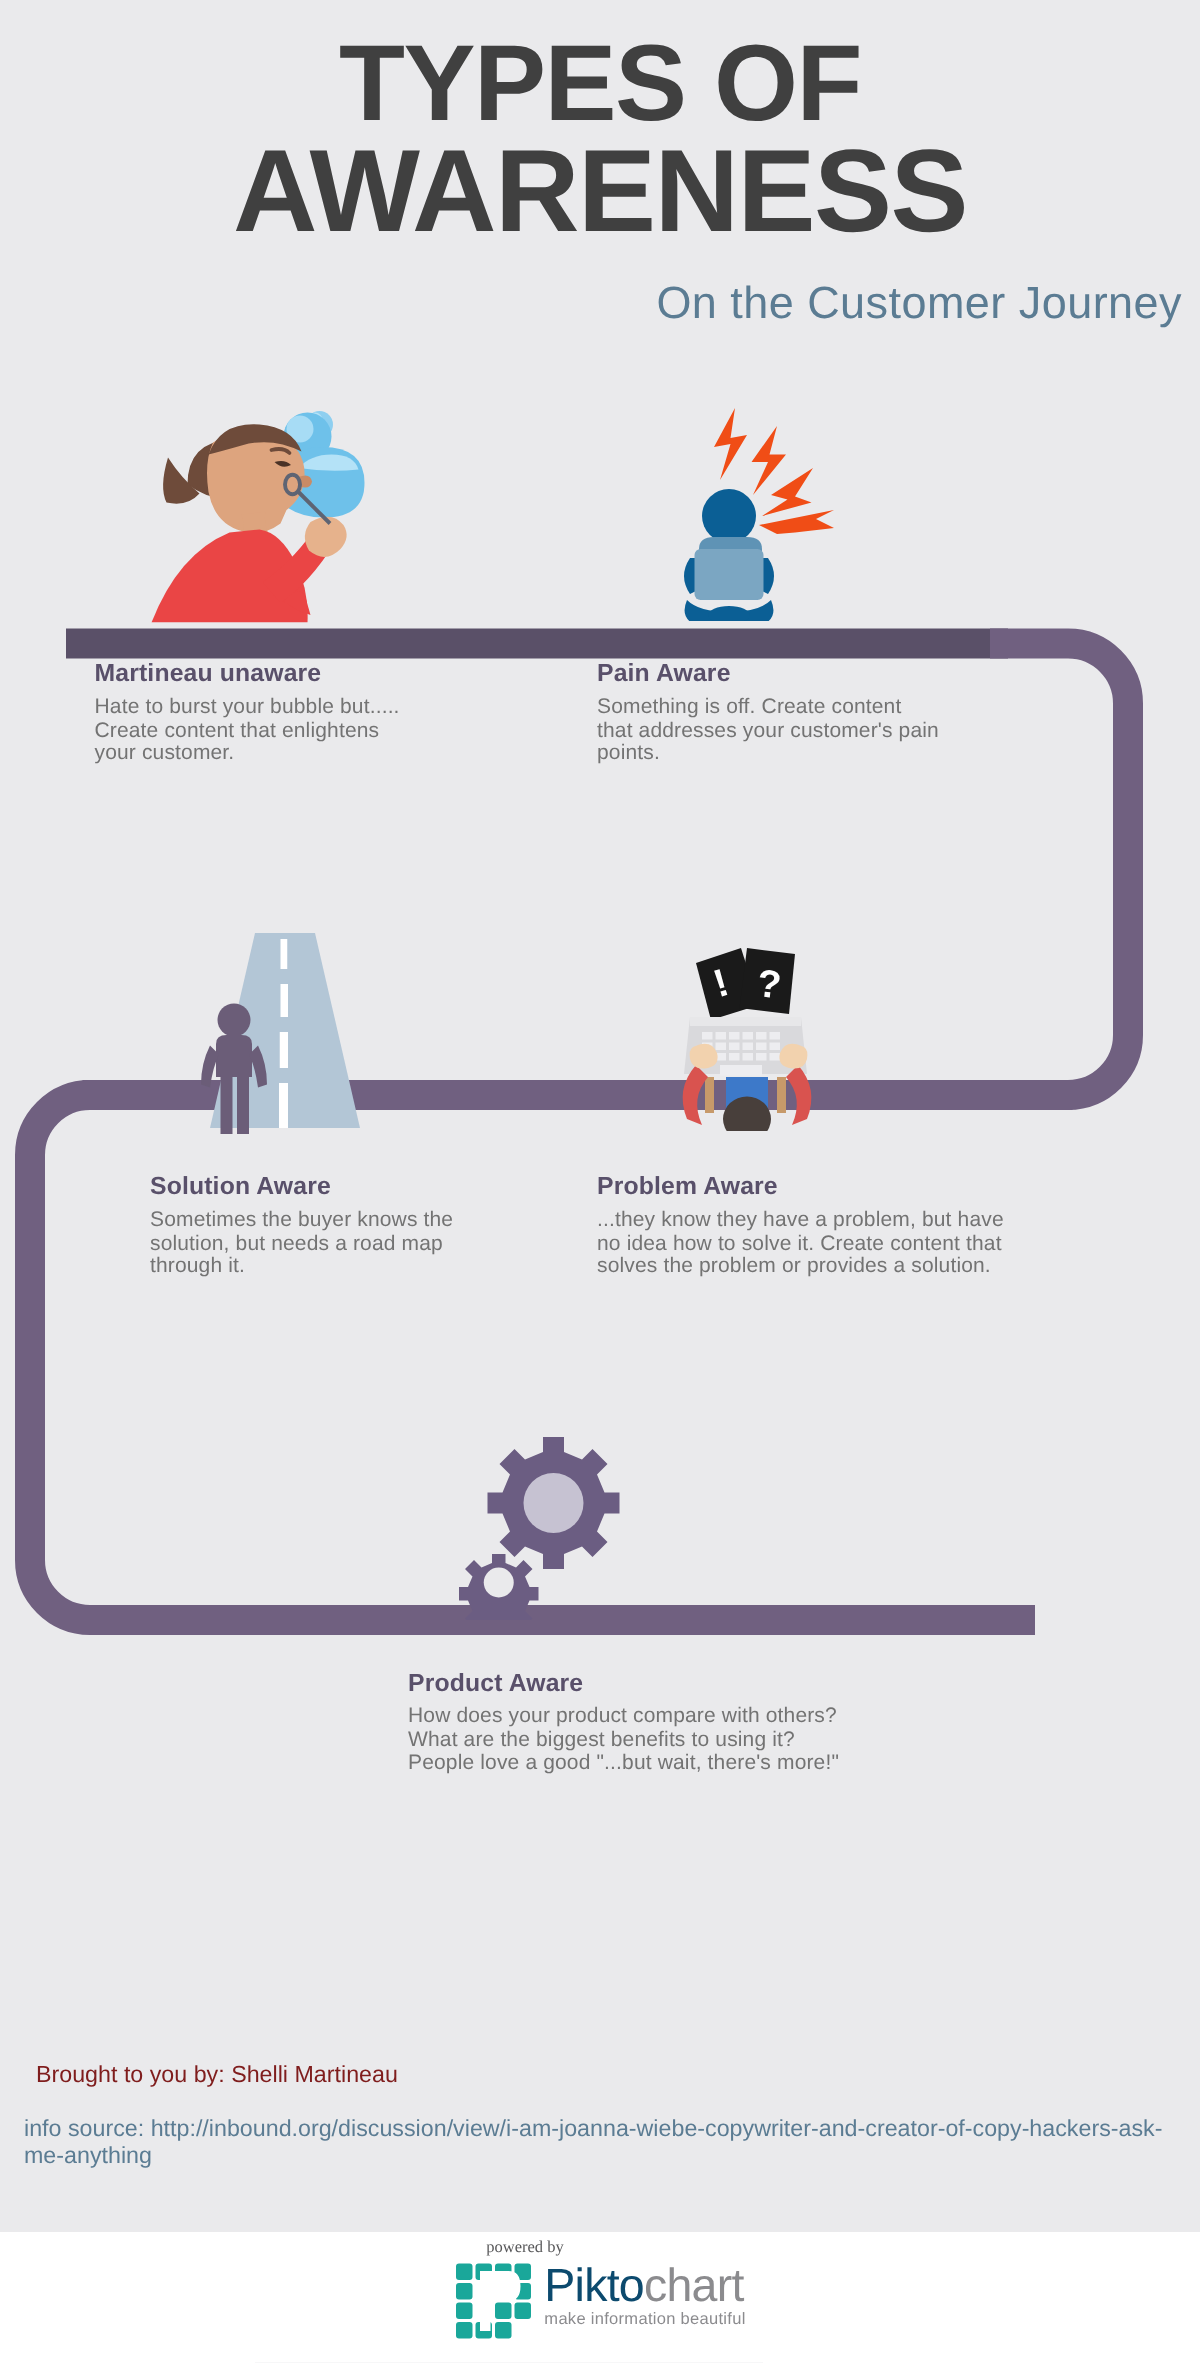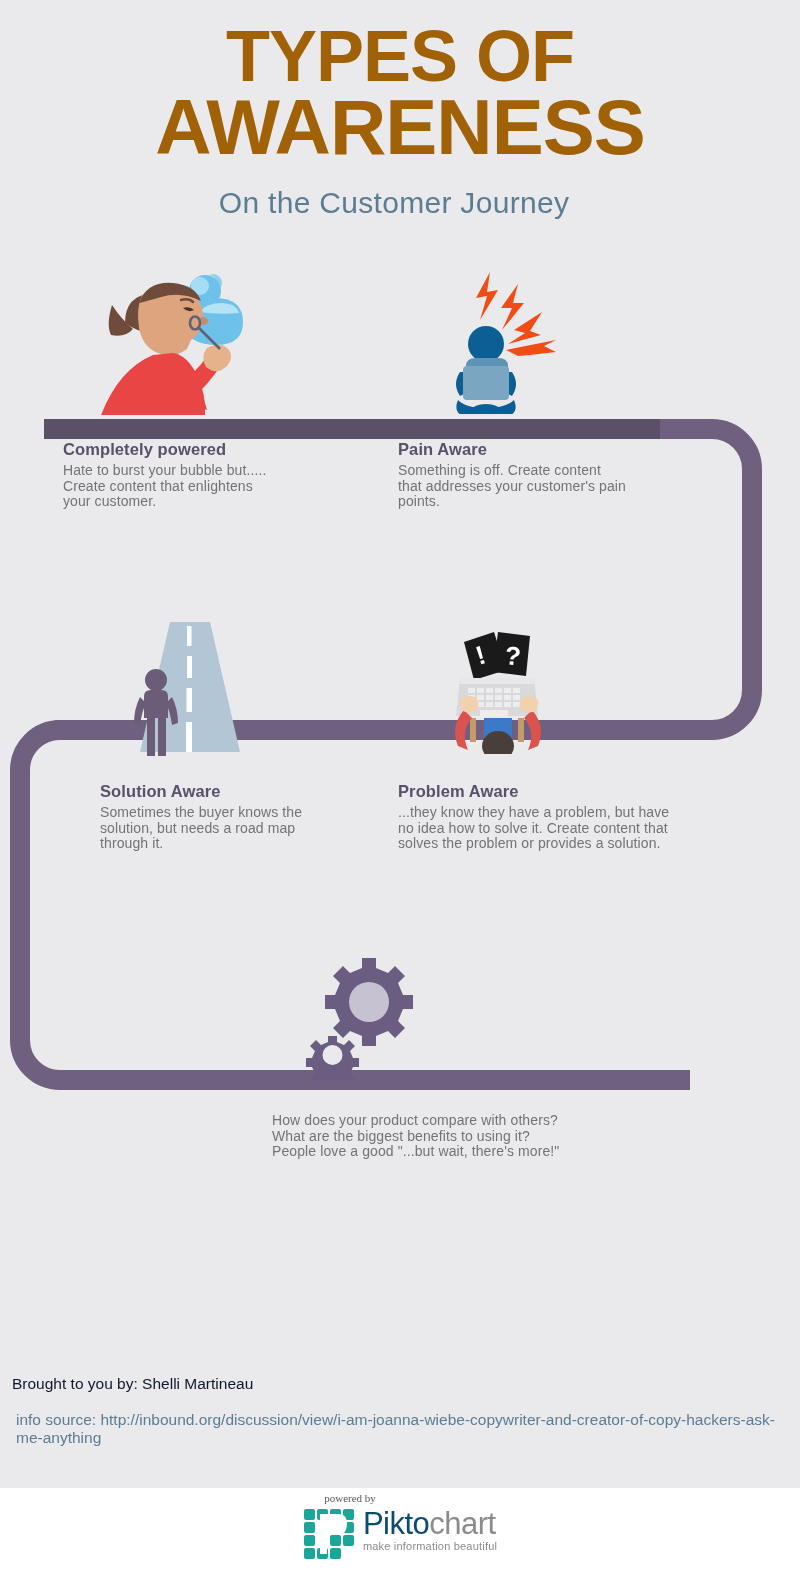--- a/index.html
+++ b/index.html
@@ -18,35 +18,35 @@
     overflow: hidden;
   }
 
   
   .title {
     position: absolute;
     left: 0;
     top: 22px;
     width: 800px;
     text-align: center;
-    color: #a16207;
+    color: #404040;
     font-weight: bold;
     font-size: 76px;
     line-height: 0.95;
     letter-spacing: -1px;
     font-family: "Liberation Sans", sans-serif;
   }
   .title .l1 { display: block; font-size: 72px; }
   .title .l2 { display: block; font-size: 78px; }
   .subtitle {
     position: absolute;
     left: 0;
     top: 186px;
     width: 788px;
-    text-align: center;
+    text-align: right;
     color: #5b7c93;
     font-size: 30px;
     font-weight: normal;
     letter-spacing: 0.3px;
   }
 
   
   .track-svg {
     position: absolute;
     left: 0;
@@ -83,24 +83,24 @@
   .illus { position: absolute; }
   .ill-bubbles { left: 95px;  top: 255px; }
   .ill-pain    { left: 438px; top: 262px; }
   .ill-road    { left: 118px; top: 604px; }
   .ill-laptop  { left: 446px; top: 622px; }
   .ill-gears   { left: 300px; top: 950px; }
 
   
   .credit {
     position: absolute;
-    left: 12px;
+    left: 24px;
     top: 1375px;
     width: 760px;
-    color: #0f172a;
+    color: #7f1d1d;
     font-size: 15.5px;
     line-height: 1.15;
   }
   .source {
     position: absolute;
     left: 16px;
     top: 1411px;
     width: 770px;
     color: #5b7c93;
     font-size: 15.5px;
@@ -296,40 +296,41 @@
   <svg class="illus ill-gears" width="120" height="130" viewBox="0 0 120 130">
     <g fill="#6b5d82">
       <path d="M62 8 h14 v10 l12 5 l7 -7 l10 10 l-7 7 l5 12 h10 v14 h-10 l-5 12 l7 7 l-10 10 l-7 -7 l-12 5 v10 h-14 v-10 l-12 -5 l-7 7 l-10 -10 l7 -7 l-5 -12 h-10 v-14 h10 l5 -12 l-7 -7 l10 -10 l7 7 l12 -5 z"></path>
       <path d="M28 86 h9 v6 l7 3 l5 -5 l6 6 l-5 5 l3 7 h6 v9 h-6 l-3 7 l5 5 l-6 6 l-5 -5 l-7 3 v6 h-9 v-6 l-7 -3 l-5 5 l-6 -6 l5 -5 l-3 -7 h-6 v-9 h6 l3 -7 l-5 -5 l6 -6 l5 5 l7 -3 z"></path>
     </g>
     <circle cx="69" cy="52" r="20" fill="#c6c2d2"></circle>
     <circle cx="32.5" cy="105" r="10" fill="#eaeaec"></circle>
   </svg>
 
   <div class="block blk-unaware">
-    <h3>Completely powered</h3>
+    <h3>Martineau unaware</h3>
     <p>Hate to burst your bubble but..... Create content that enlightens your customer.</p>
   </div>
 
   <div class="block blk-solution">
     <h3>Solution Aware</h3>
     <p>Sometimes the buyer knows the solution, but needs a road map through it.</p>
   </div>
 
   <div class="block blk-pain">
     <h3>Pain Aware</h3>
     <p>Something is off. Create content that addresses your customer's pain points.</p>
   </div>
 
   <div class="block blk-problem">
     <h3>Problem Aware</h3>
     <p>...they know they have a problem, but have no idea how to solve it. Create content that solves the problem or provides a solution.</p>
   </div>
 
   <div class="block blk-product">
+    <h3>Product Aware</h3>
     <p>How does your product compare with others? What are the biggest benefits to using it? People love a good "...but wait, there's more!"</p>
   </div>
 
   <div class="credit">Brought to you by: Shelli Martineau</div>
   <div class="source">info source: http://inbound.org/discussion/view/i-am-joanna-wiebe-copywriter-and-creator-of-copy-hackers-ask-me-anything</div>
 
   <div class="powered-bar"></div>
   <div class="powered-by">powered by</div>
   <div class="logo-wrap">
     <svg class="logo-mark" viewBox="0 0 52 52">

